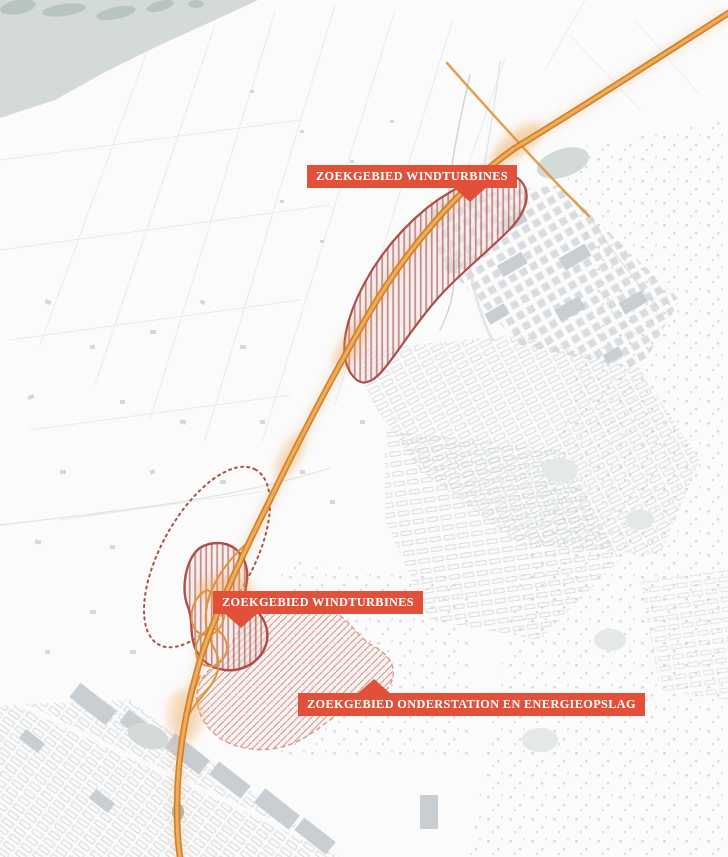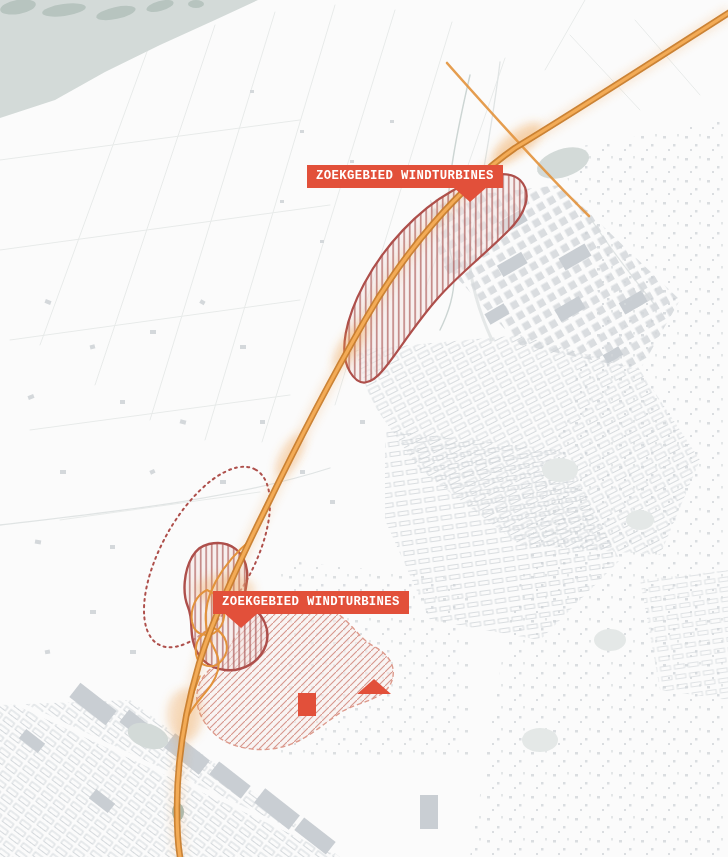--- a/index.html
+++ b/index.html
@@ -1,21 +1,21 @@
 <!DOCTYPE html>
 <html style="--c-background: #fbfbfb; --c-water: #d3dad8; --c-bank: #b7c4bf; --c-pond_dark: #a9bcb4; --c-stream: #ccd5d3; --c-parcel_line: #e7eae9; --c-faint_road: #e0e4e4; --c-building: #d4d8db; --c-building_dark: #c9ced3; --c-building_row: #ced3d7; --c-park: #e4e8e7; --c-label_bg: #e2503a; --c-label_text: #ffffff; --c-road_outer: #c87c2b; --c-road_inner: #f3ab56; --c-road_glow: #f09a3f; --c-road_ramp: #e2923c; --c-hatch_red: #a85250; --c-region_outline: #ae4f4b; --c-region_fill_tint: #f3e4e1; --c-diag_hatch: #cf8478; --c-diag_outline: #dd9a8c; --c-diag_fill_tint: #f8efec;"><head>
 <meta charset="utf-8">
 <style>
   html,body{margin:0;padding:0;background:#ffffff;}
   .stage{
     position:relative;
     width:728px;height:857px;
     overflow:hidden;
     background:var(--c-background,#fbfbfb);
-    font-family:Liberation Mono, monospace;
+    font-family:Liberation Serif, serif;
   }
   .stage svg{position:absolute;left:0;top:0;}
   
   .water{fill:var(--c-water);}
   .bank{fill:var(--c-bank);}
   .pondd{fill:var(--c-pond_dark);}
   .parcel{stroke:var(--c-parcel_line);fill:none;stroke-width:1;stroke-linecap:round;}
   .stream{stroke:var(--c-stream);fill:none;stroke-width:1.4;stroke-linecap:round;}
   .froad{stroke:var(--c-faint_road);fill:none;stroke-linecap:round;}
   .bldg{fill:var(--c-building);}
@@ -250,16 +250,17 @@
   <span class="ptr"></span>
 </div>
 
 
 <div class="maplabel l3">
   <span>ZOEKGEBIED WINDTURBINES</span>
   <span class="ptr"></span>
 </div>
 
 <div class="maplabel l4">
+  <span>ZOEKGEBIED ONDERSTATION EN ENERGIEOPSLAG</span>
   <span class="ptr up"></span>
 </div>
 
 </div>
 
 </body></html>

